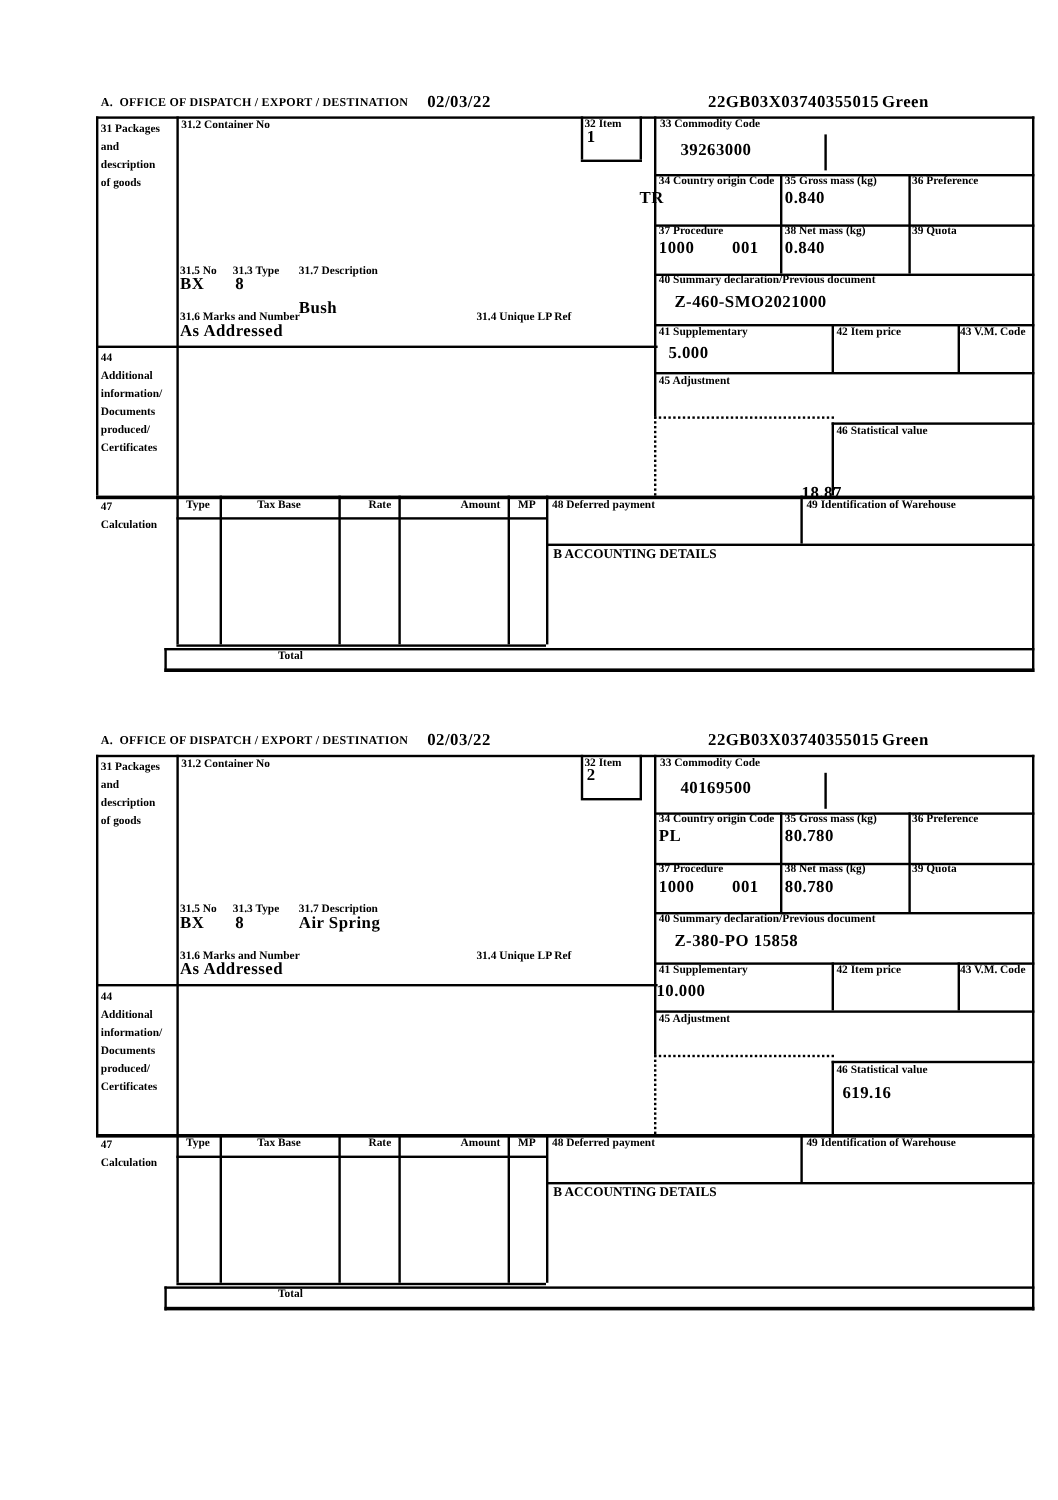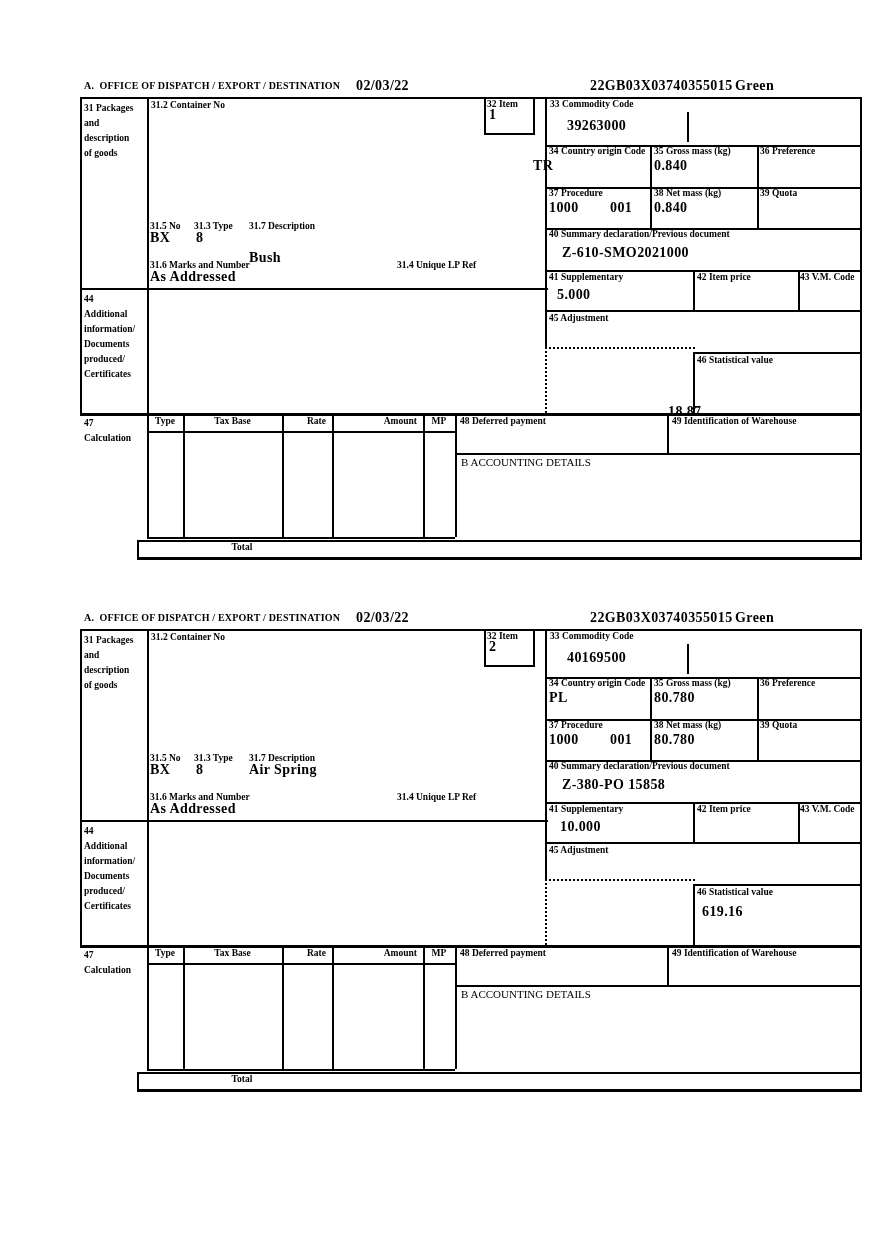--- a/index.html
+++ b/index.html
@@ -10,21 +10,21 @@
   .vl{position:absolute;background:#000;width:1.5px;}
   .hdot{position:absolute;border-top:2px dotted #000;height:0;}
   .vdot{position:absolute;border-left:2px dotted #000;width:0;}
   .hdr{position:absolute;font-weight:bold;font-size:10px;white-space:pre;letter-spacing:.2px;}
   .lbl{position:absolute;font-weight:bold;font-size:9.5px;white-space:pre;}
   .blk{position:absolute;font-weight:bold;font-size:9.5px;white-space:pre-line;line-height:15px;}
   .val{position:absolute;font-weight:bold;font-size:14px;white-space:pre;letter-spacing:.4px;}
   .cal{position:absolute;font-weight:bold;font-size:9.5px;white-space:pre;}
   .ctr{text-align:center;}
   .rgt{text-align:right;}
-  .acct{position:absolute;font-weight:normal;font-size:11px;white-space:pre;}
+  .acct{position:absolute;font-weight:bold;font-size:11px;white-space:pre;}
 </style>
 </head>
 <body>
 
 <div id="page">
   <div id="form-root">
 <div class="section" style="top: 76px;">
 
   <div class="hdr" style="left:84px;top:4px;">A.  OFFICE OF DISPATCH / EXPORT / DESTINATION</div>
   <div class="val" style="left:356px;top:2px;">02/03/22</div>
@@ -96,21 +96,21 @@
   <div class="lbl" style="left:760px;top:112px;">39 Quota</div>
 
   <div class="lbl" style="left:150px;top:145px;">31.5 No</div>
   <div class="lbl" style="left:194px;top:145px;">31.3 Type</div>
   <div class="lbl" style="left:249px;top:145px;">31.7 Description</div>
   <div class="val" style="left:150px;top:154px;">BX</div>
   <div class="val" style="left:196px;top:154px;">8</div>
   <div class="val" style="left:249px;top:154px;margin-top:20px;">Bush</div>
 
   <div class="lbl" style="left:549px;top:153px;">40 Summary declaration/Previous document</div>
-  <div class="val" style="left:562px;top:169px;">Z-610-SMO2021000</div>
+  <div class="val" style="left:562px;top:169px;">Z-460-SMO2021000</div>
 
   <div class="lbl" style="left:150px;top:184px;">31.6 Marks and Number</div>
   <div class="lbl" style="left:397px;top:184px;">31.4 Unique LP Ref</div>
   <div class="val" style="left:150px;top:193px;">As Addressed</div>
 
   <div class="lbl" style="left:549px;top:196px;">41 Supplementary</div>
   <div class="val" style="left:557px;top:211px;">5.000</div>
   <div class="lbl" style="left:697px;top:196px;">42 Item price</div>
   <div class="lbl" style="left:800px;top:196px;">43 V.M. Code</div>
 
@@ -220,21 +220,21 @@
   <div class="val" style="left:249px;top:154px;">Air Spring</div>
 
   <div class="lbl" style="left:549px;top:153px;">40 Summary declaration/Previous document</div>
   <div class="val" style="left:562px;top:169px;">Z-380-PO 15858</div>
 
   <div class="lbl" style="left:150px;top:184px;">31.6 Marks and Number</div>
   <div class="lbl" style="left:397px;top:184px;">31.4 Unique LP Ref</div>
   <div class="val" style="left:150px;top:193px;">As Addressed</div>
 
   <div class="lbl" style="left:549px;top:196px;">41 Supplementary</div>
-  <div class="val" style="left:560px;top:211px;">10.000</div>
+  <div class="val" style="left:547px;top:211px;">10.000</div>
   <div class="lbl" style="left:697px;top:196px;">42 Item price</div>
   <div class="lbl" style="left:800px;top:196px;">43 V.M. Code</div>
 
   <div class="blk" style="left:84px;top:216px;">44
 Additional
 information/
 Documents
 produced/
 Certificates</div>
 

